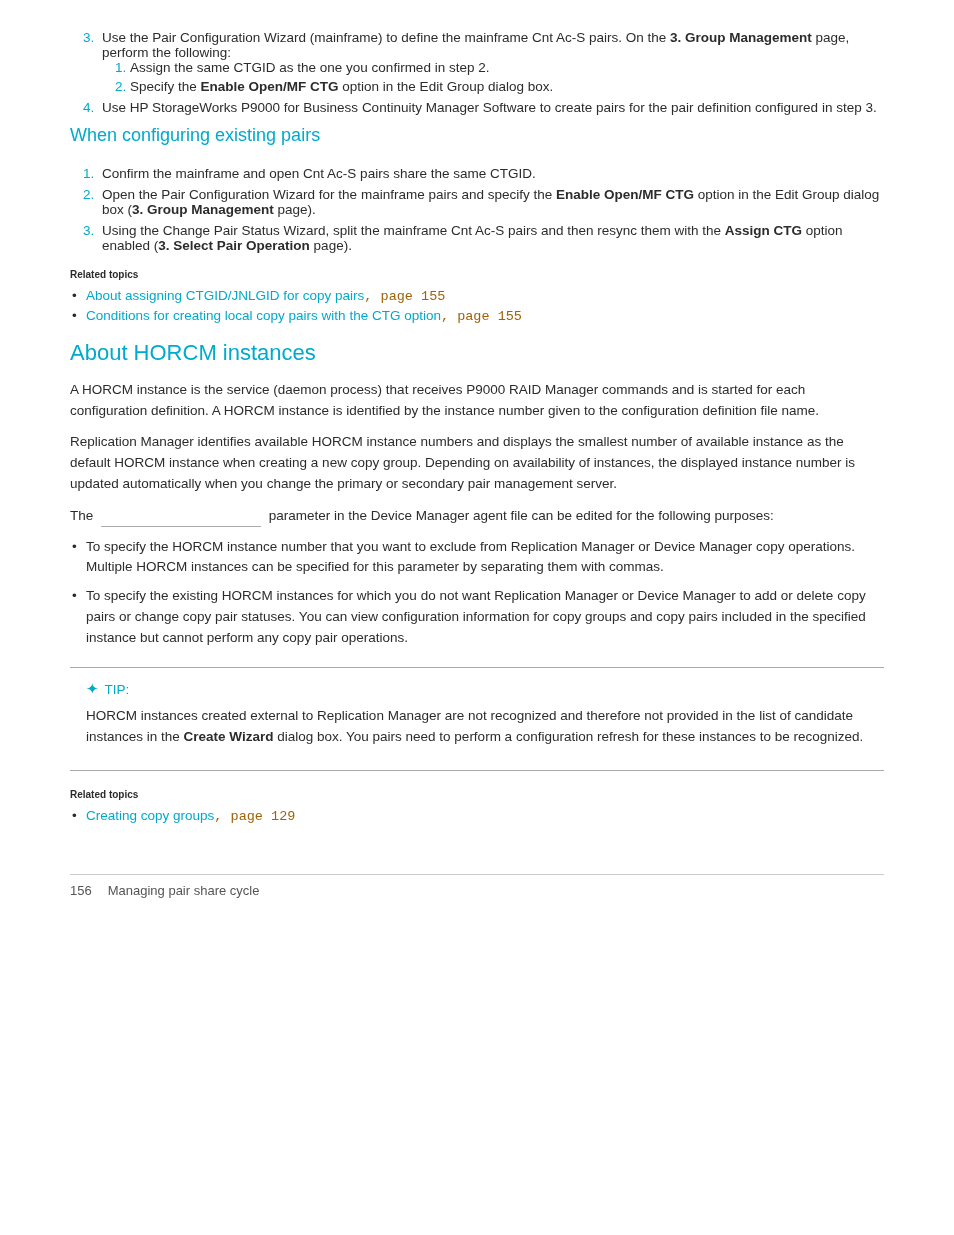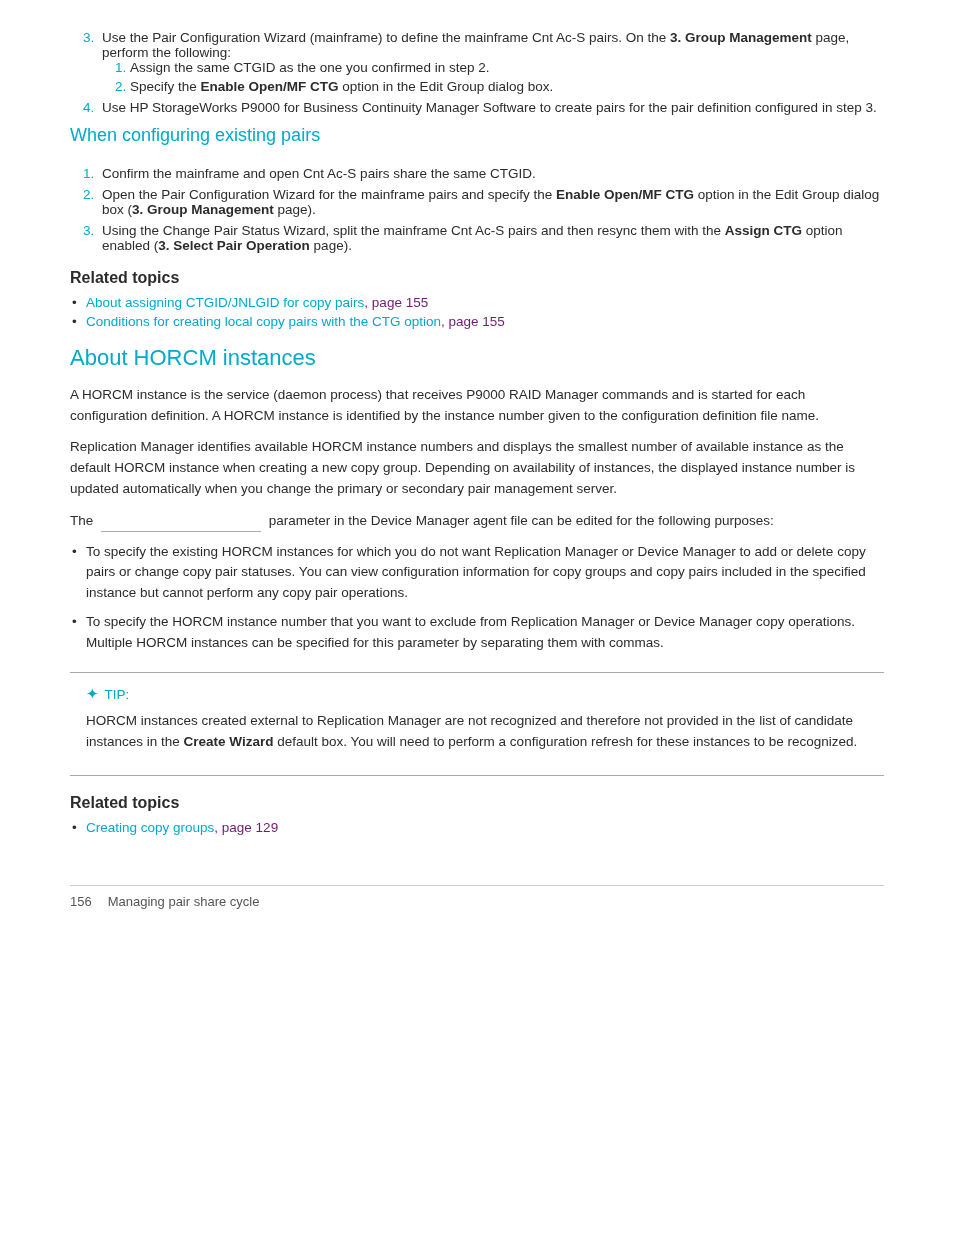--- a/index.html
+++ b/index.html
@@ -61,21 +61,21 @@
 
     .bold { font-weight: bold; }
 
     p.body-text {
       margin-bottom: 10px;
       line-height: 1.55;
     }
 
     .related-topics-heading {
       font-weight: bold;
-      font-size: 16px;
+      font-size: 10px;
       margin-top: 16px;
       margin-bottom: 8px;
     }
 
     ul.related-list {
       list-style: none;
       padding-left: 16px;
       margin-bottom: 16px;
     }
 
@@ -90,21 +90,22 @@
       position: absolute;
       left: -14px;
     }
 
     ul.related-list li a {
       color: #00aacc;
       text-decoration: none;
     }
 
     ul.related-list li span {
-      color: #701a75;
+      color: #a16207;
+      font-family: Liberation Mono, monospace;
     }
 
     .bullet-list {
       list-style: none;
       padding-left: 16px;
       margin-bottom: 10px;
     }
 
     .bullet-list li {
       margin-bottom: 8px;
@@ -225,31 +226,31 @@
 
 <p class="body-text">Replication Manager identifies available HORCM instance numbers and displays the smallest number of available instance as the default HORCM instance when creating a new copy group. Depending on availability of instances, the displayed instance number is updated automatically when you change the primary or secondary pair management server.</p>
 
 <p class="body-text">
   <span>The</span>
   <span class="param-placeholder">&nbsp;</span>
   <span>parameter in the Device Manager agent file can be edited for the following purposes:</span>
 </p>
 
 <ul class="bullet-list">
+  <li>To specify the HORCM instance number that you want to exclude from Replication Manager or Device Manager copy operations. Multiple HORCM instances can be specified for this parameter by separating them with commas.</li>
   <li>To specify the existing HORCM instances for which you do not want Replication Manager or Device Manager to add or delete copy pairs or change copy pair statuses. You can view configuration information for copy groups and copy pairs included in the specified instance but cannot perform any copy pair operations.</li>
-  <li>To specify the HORCM instance number that you want to exclude from Replication Manager or Device Manager copy operations. Multiple HORCM instances can be specified for this parameter by separating them with commas.</li>
 </ul>
 
 <div class="tip-box">
   <div class="tip-label">
     <span class="tip-icon">✦</span>
     <span>TIP:</span>
   </div>
   <p class="body-text">
-    <span>HORCM instances created external to Replication Manager are not recognized and therefore not provided in the list of candidate instances in the </span><span class="bold">Create Wizard</span><span> default box. You will need to perform a configuration refresh for these instances to be recognized.</span>
+    <span>HORCM instances created external to Replication Manager are not recognized and therefore not provided in the list of candidate instances in the </span><span class="bold">Create Wizard</span><span> dialog box. You pairs need to perform a configuration refresh for these instances to be recognized.</span>
   </p>
 </div>
 
 <div>
   <p class="related-topics-heading">Related topics</p>
   <ul class="related-list">
     <li>
       <a href="#">Creating copy groups</a><span>, page 129</span>
     </li>
   </ul>

